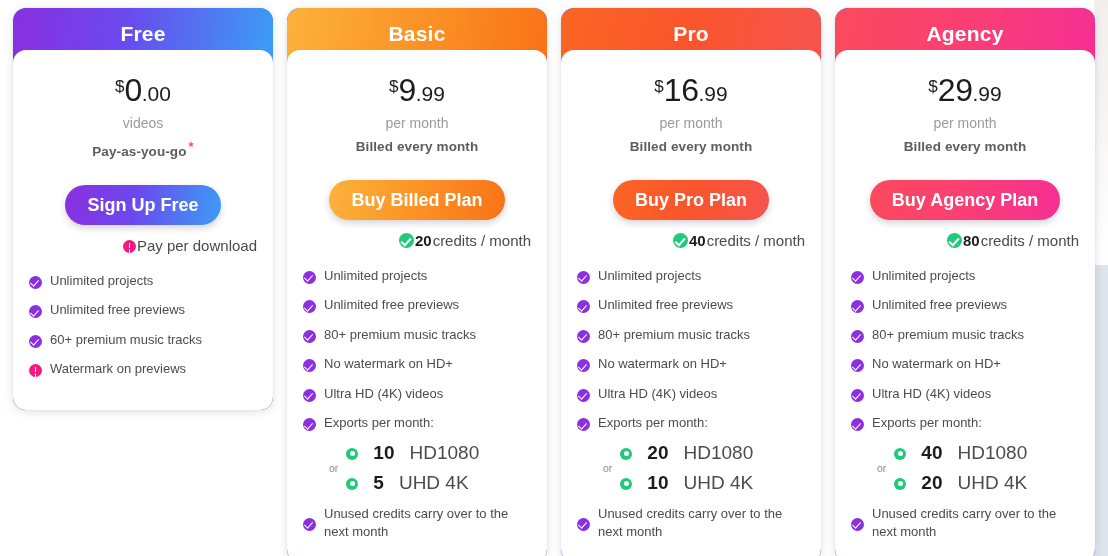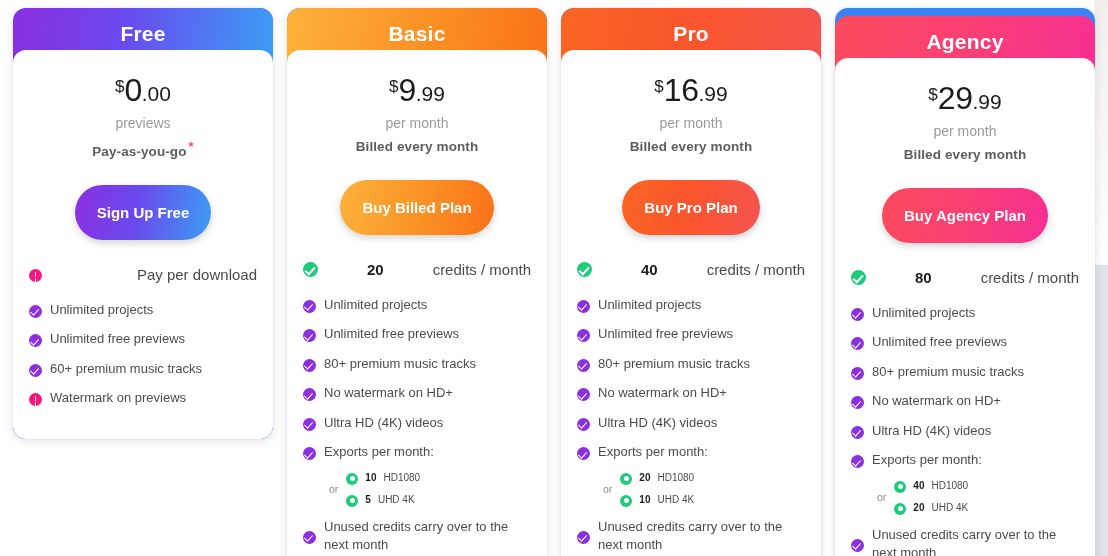--- a/index.html
+++ b/index.html
@@ -132,35 +132,35 @@
   .cta-wrap {
     display: flex;
     justify-content: center;
     margin-top: 26px;
   }
 
   .cta {
     border: none;
     border-radius: 999px;
     color: #ffffff;
-    font-size: 15px;
+    font-size: 18px;
     font-weight: bold;
-    padding: 20px 22px;
+    padding: 11px 22px;
     cursor: pointer;
     line-height: 1;
     box-shadow: 0 3px 7px rgba(70, 70, 90, 0.24);
     white-space: nowrap;
   }
 
   .credits-line {
     display: flex;
     align-items: center;
-    justify-content: space-between;
-    gap: 7px;
-    margin-top: 26px;
+    justify-content: flex-end;
+    gap: 1px;
+    margin-top: 12px;
     font-size: 15px;
     color: #3d3d3d;
     white-space: nowrap;
   }
   .credits-line .num {
     font-weight: bold;
     color: #1c1c1c;
   }
   .credits-line .rest {
     color: #4a4a4a;
@@ -262,22 +262,22 @@
     font-size: 10.5px;
     color: #8d8d8d;
     flex: 0 0 auto;
   }
   .exports-items {
     list-style: none;
   }
   .exports-item {
     display: flex;
     align-items: center;
-    gap: 7px;
-    font-size: 10px;
+    gap: 15px;
+    font-size: 19px;
     color: #4c4c4c;
     margin-bottom: 8px;
     white-space: nowrap;
   }
   .exports-item:last-child { margin-bottom: 0; }
   .exports-item .num {
     font-weight: bold;
     color: #1c1c1c;
   }
 
@@ -289,21 +289,21 @@
 <div class="pricing-wrap">
   <div class="right-band-top"></div>
   <div class="right-band"></div>
   <div class="cards" id="cards">
       <div class="card">
         <div class="card-header" style="background: linear-gradient(100deg, rgb(139, 47, 224) 0%, rgb(106, 73, 238) 42%, rgb(59, 158, 245) 100%);">
           <div class="card-header-title">Free</div>
         </div>
         <div class="card-body">
           <div class="price-row"><span class="currency">$</span><span class="price-int">0</span><span class="price-dec">.00</span></div>
-          <div class="period">previews</div>
+          <div class="period">videos</div>
           <div class="billed"><span>Pay-as-you-go</span><span class="asterisk">*</span></div>
           <div class="cta-wrap">
             <button class="cta" style="background: linear-gradient(100deg, rgb(139, 47, 224) 0%, rgb(106, 73, 238) 45%, rgb(59, 158, 245) 100%);">Sign Up Free</button>
           </div>
           <div class="credits-line">
             <span class="ico ico-excl"></span>
             <span class="rest">Pay per download</span>
           </div>
           <ul class="features">
             <li class="feature">
@@ -449,21 +449,21 @@
           </div>
           <ul class="features" style="margin-top: 0px;">
             <li class="feature" style="margin-bottom: 0px;">
               <span class="ico ico-check"></span>
               <span class="feature-text">Unused credits carry over to the next month</span>
             </li>
           </ul>
         </div>
       </div>
       <div class="card">
-        <div class="card-header" style="background: linear-gradient(100deg, rgb(251, 74, 92) 0%, rgb(250, 63, 116) 50%, rgb(245, 47, 147) 100%); margin-top: 8px;">
+        <div class="card-header" style="background: linear-gradient(100deg, rgb(251, 74, 92) 0%, rgb(250, 63, 116) 50%, rgb(245, 47, 147) 100%);">
           <div class="card-header-title">Agency</div>
         </div>
         <div class="card-body">
           <div class="price-row"><span class="currency">$</span><span class="price-int">29</span><span class="price-dec">.99</span></div>
           <div class="period">per month</div>
           <div class="billed"><span>Billed every month</span></div>
           <div class="cta-wrap">
             <button class="cta" style="background: linear-gradient(100deg, rgb(251, 74, 92) 0%, rgb(250, 63, 116) 50%, rgb(245, 47, 147) 100%);">Buy Agency Plan</button>
           </div>
           <div class="credits-line">

